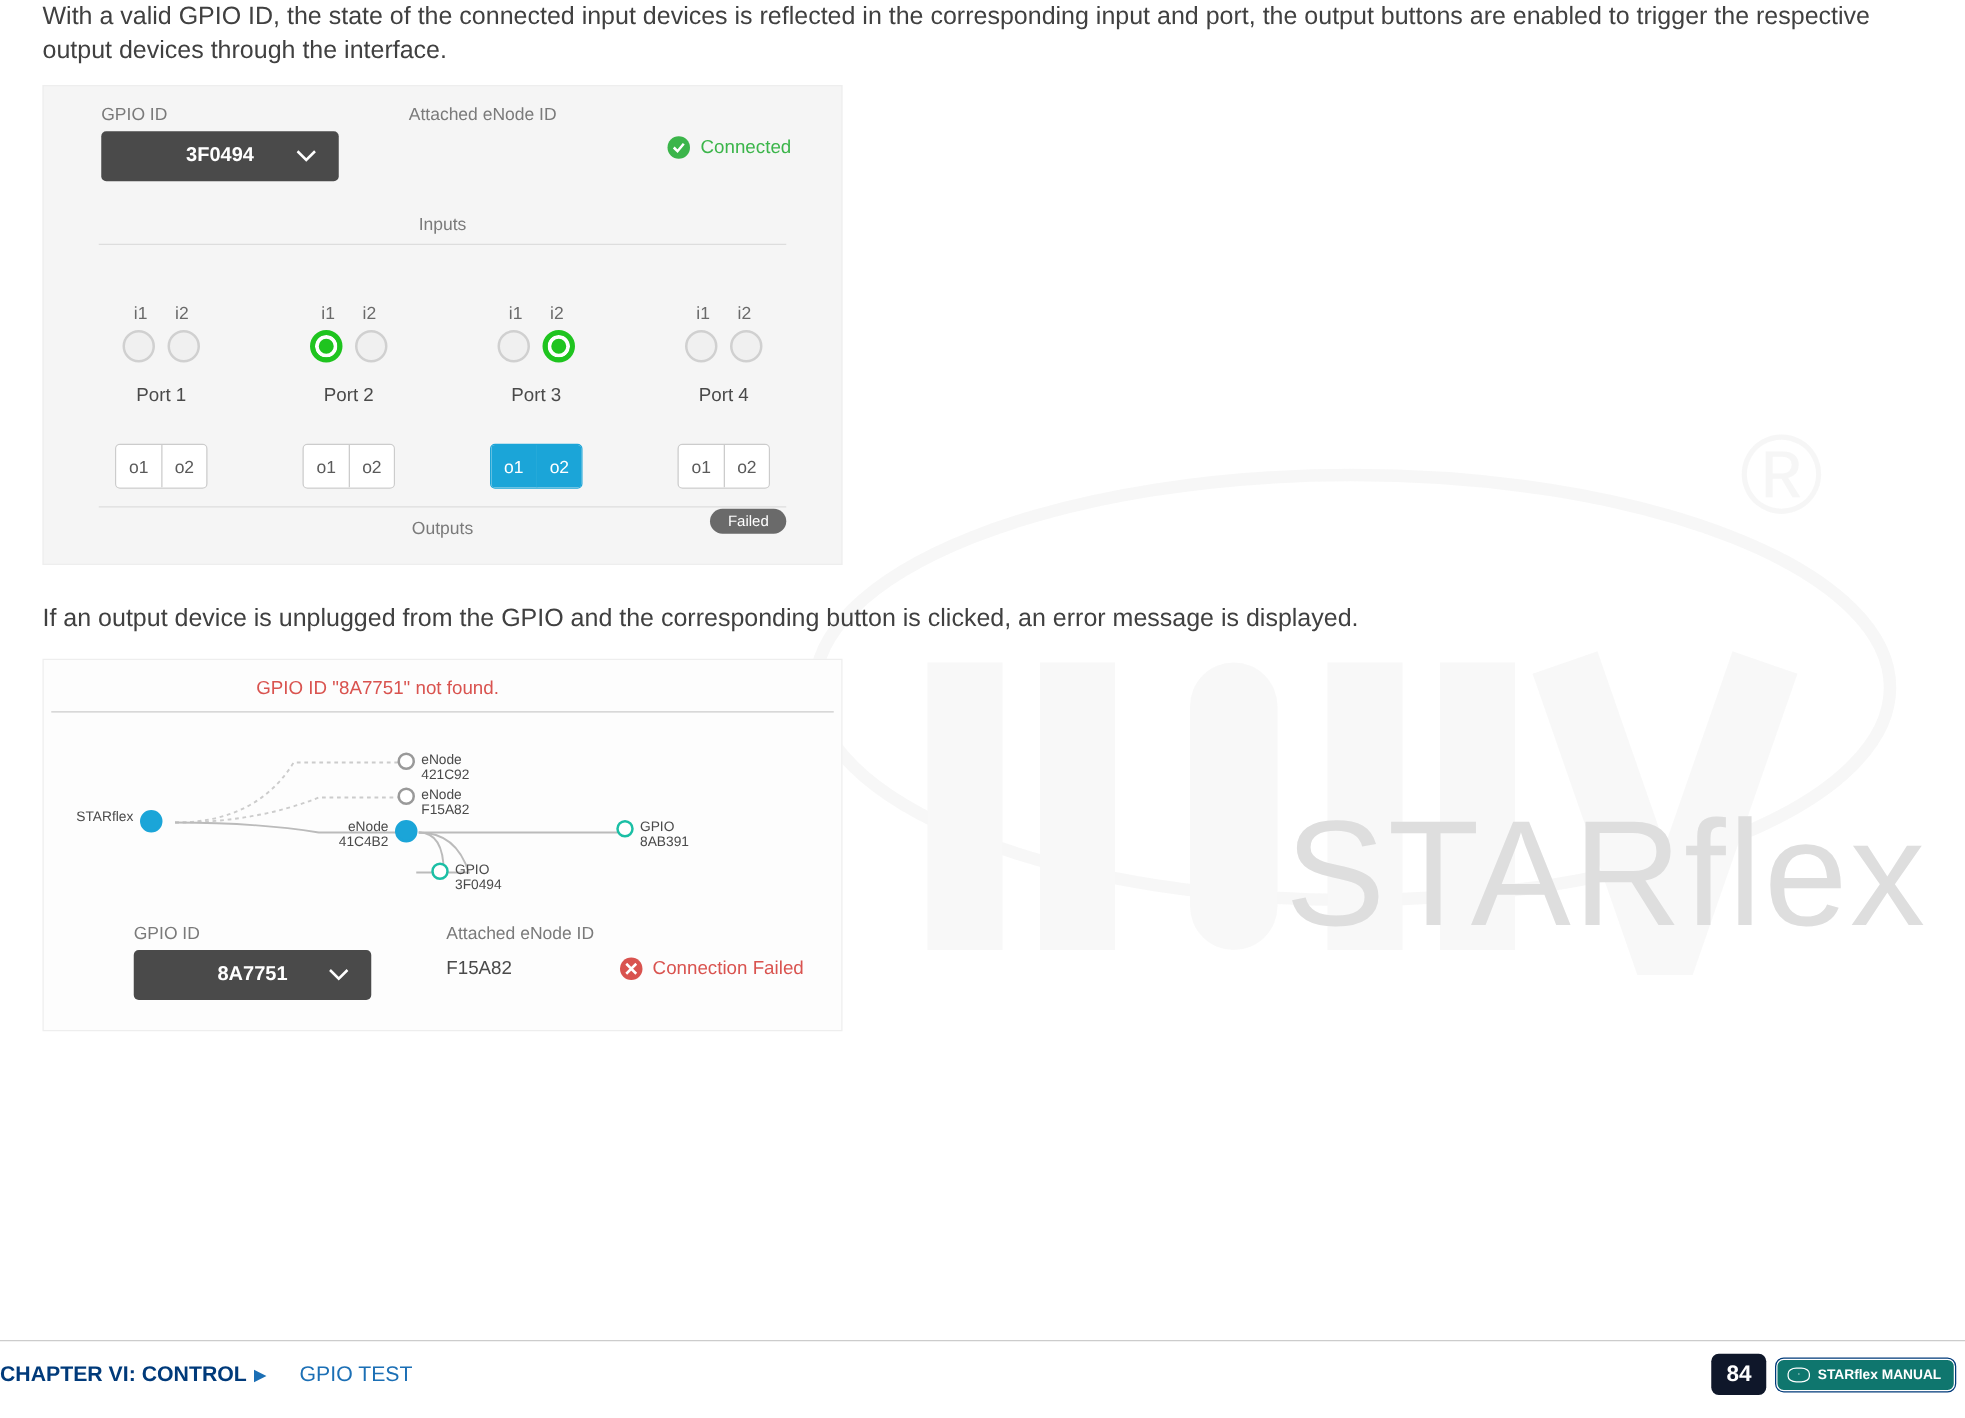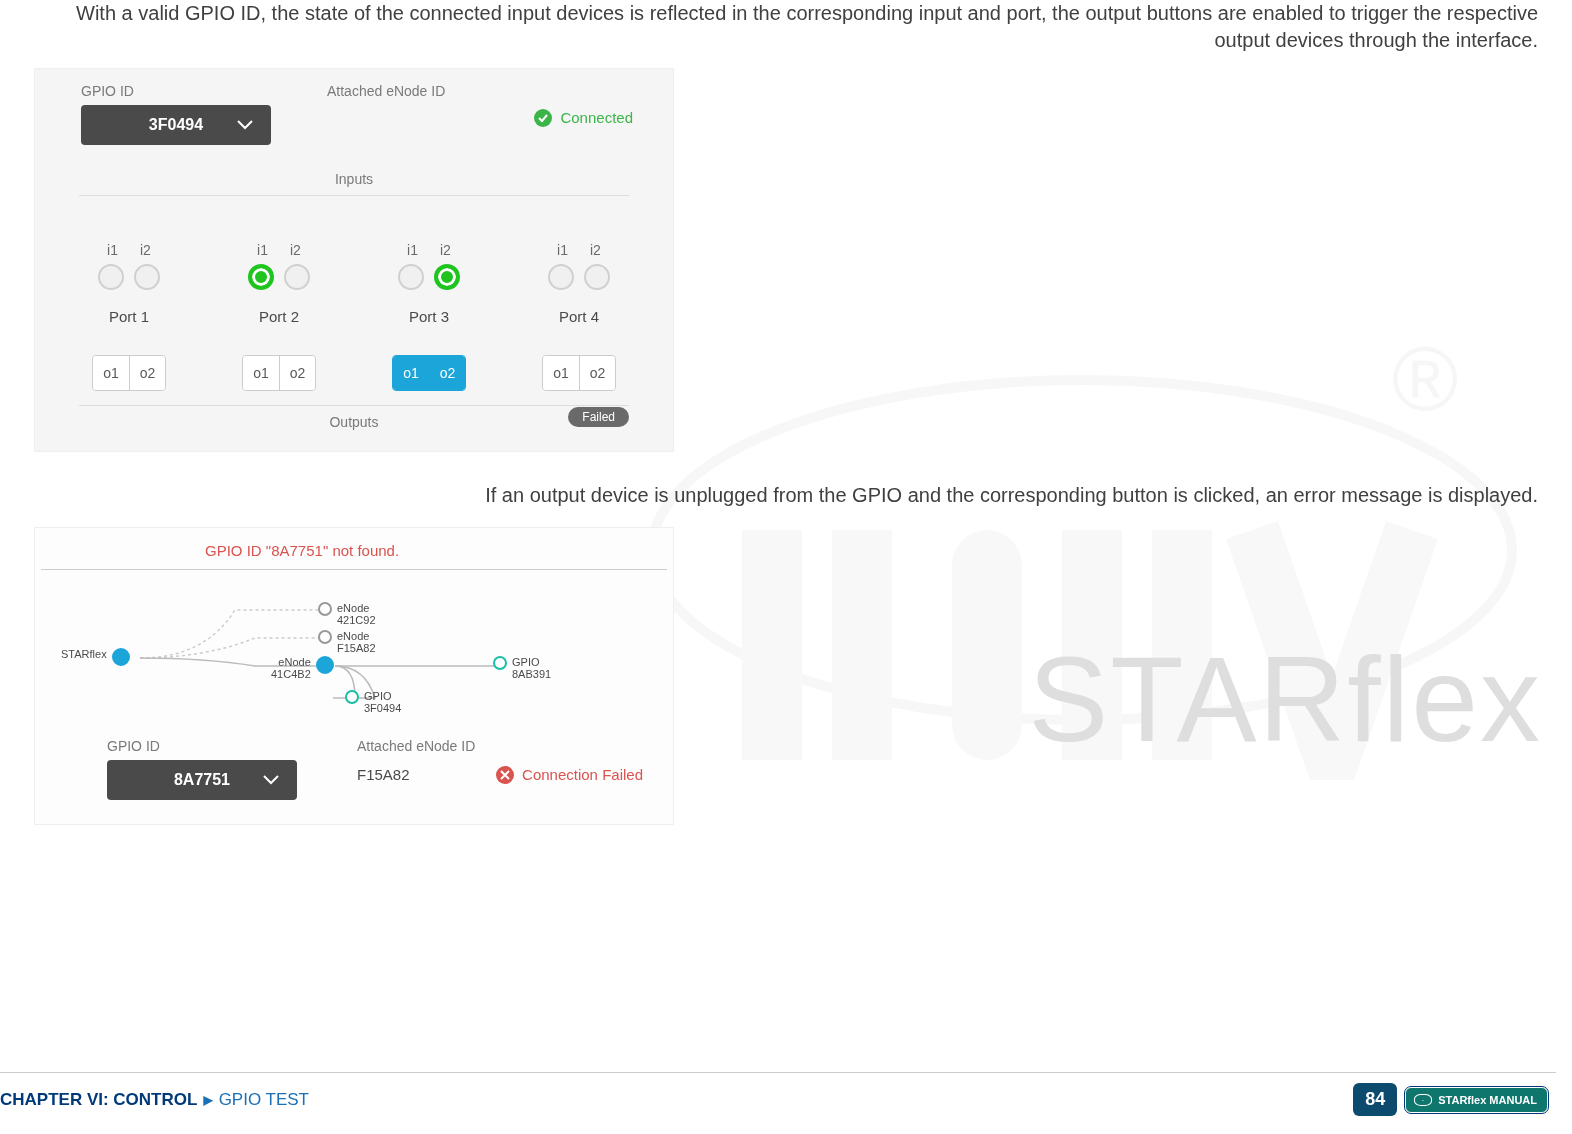--- a/index.html
+++ b/index.html
@@ -40,21 +40,20 @@
   .content {
     position: relative;
     z-index: 1;
     padding: 0 34px;
   }
   .body-text {
     font-size: 20px;
     line-height: 1.35;
     color: #404040;
     margin-bottom: 14px;
-    text-align: right;
   }
   .body-text.mt { margin-top: 30px; margin-bottom: 18px; }
 
   
   .panel {
     background: #f5f5f5;
     border: 1px solid #eee;
     width: 640px;
     position: relative;
     z-index: 2;
@@ -209,41 +208,41 @@
     align-items: flex-start;
     padding: 8px 30px 0 72px;
     gap: 60px;
     position: relative;
   }
   .attached-val { font-size: 15px; color: #4a4a4a; margin-top: 12px; }
 
   
   .footer {
     position: absolute;
-    left: 0; right: 16px; bottom: 18px;
+    left: 0; right: 0; bottom: 18px;
     border-top: 1px solid #ccc;
     padding: 10px 8px 0 0;
     display: flex;
     align-items: center;
     justify-content: space-between;
     z-index: 3;
   }
   .crumb {
     font-size: 17px;
     color: #003a7a;
     font-weight: 700;
     display: flex;
     align-items: center;
     gap: 6px;
   }
-  .crumb .sub { color: #1b6fb5; font-weight: 500; }
+  .crumb .sub { color: #1b6fb5; font-weight: 500; margin-left: 21px; }
   .crumb .tri { color: #1b6fb5; font-size: 12px;}
   .footer-right { display: flex; align-items: center; gap: 8px; }
   .page-badge {
-    background: #0c4a6e;
+    background: #0f172a;
     color: #fff;
     font-weight: 700;
     font-size: 18px;
     padding: 6px 12px;
     border-radius: 6px;
   }
   .manual-badge {
     background: #0f766e;
     color: #fff;
     font-size: 11px;

